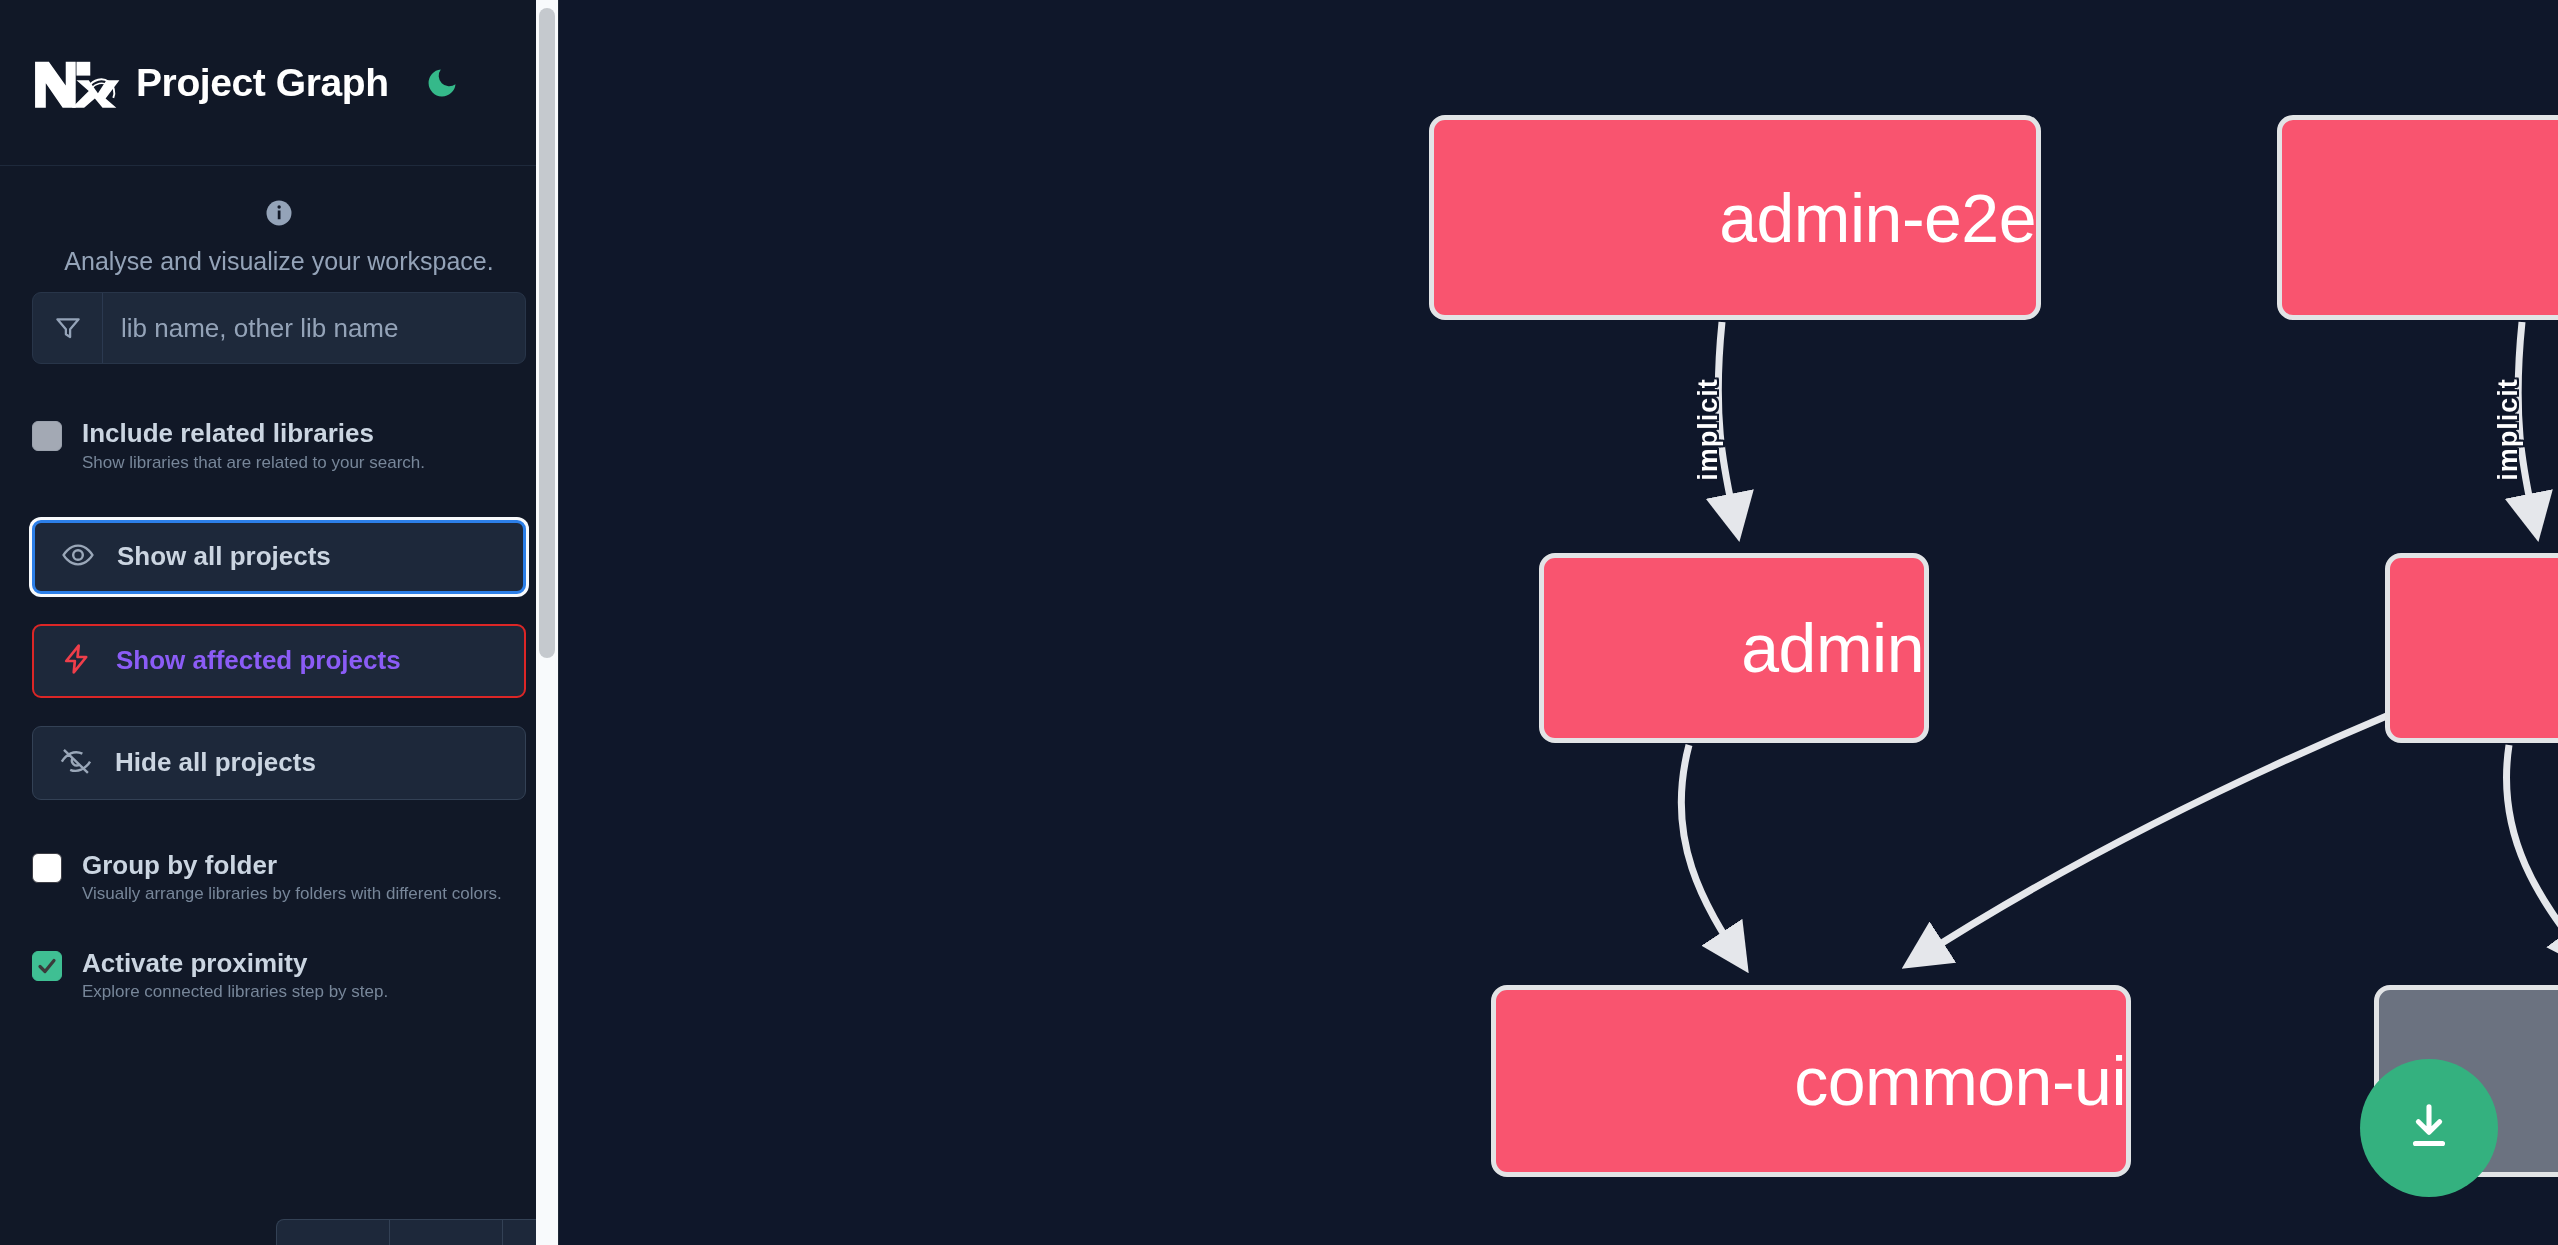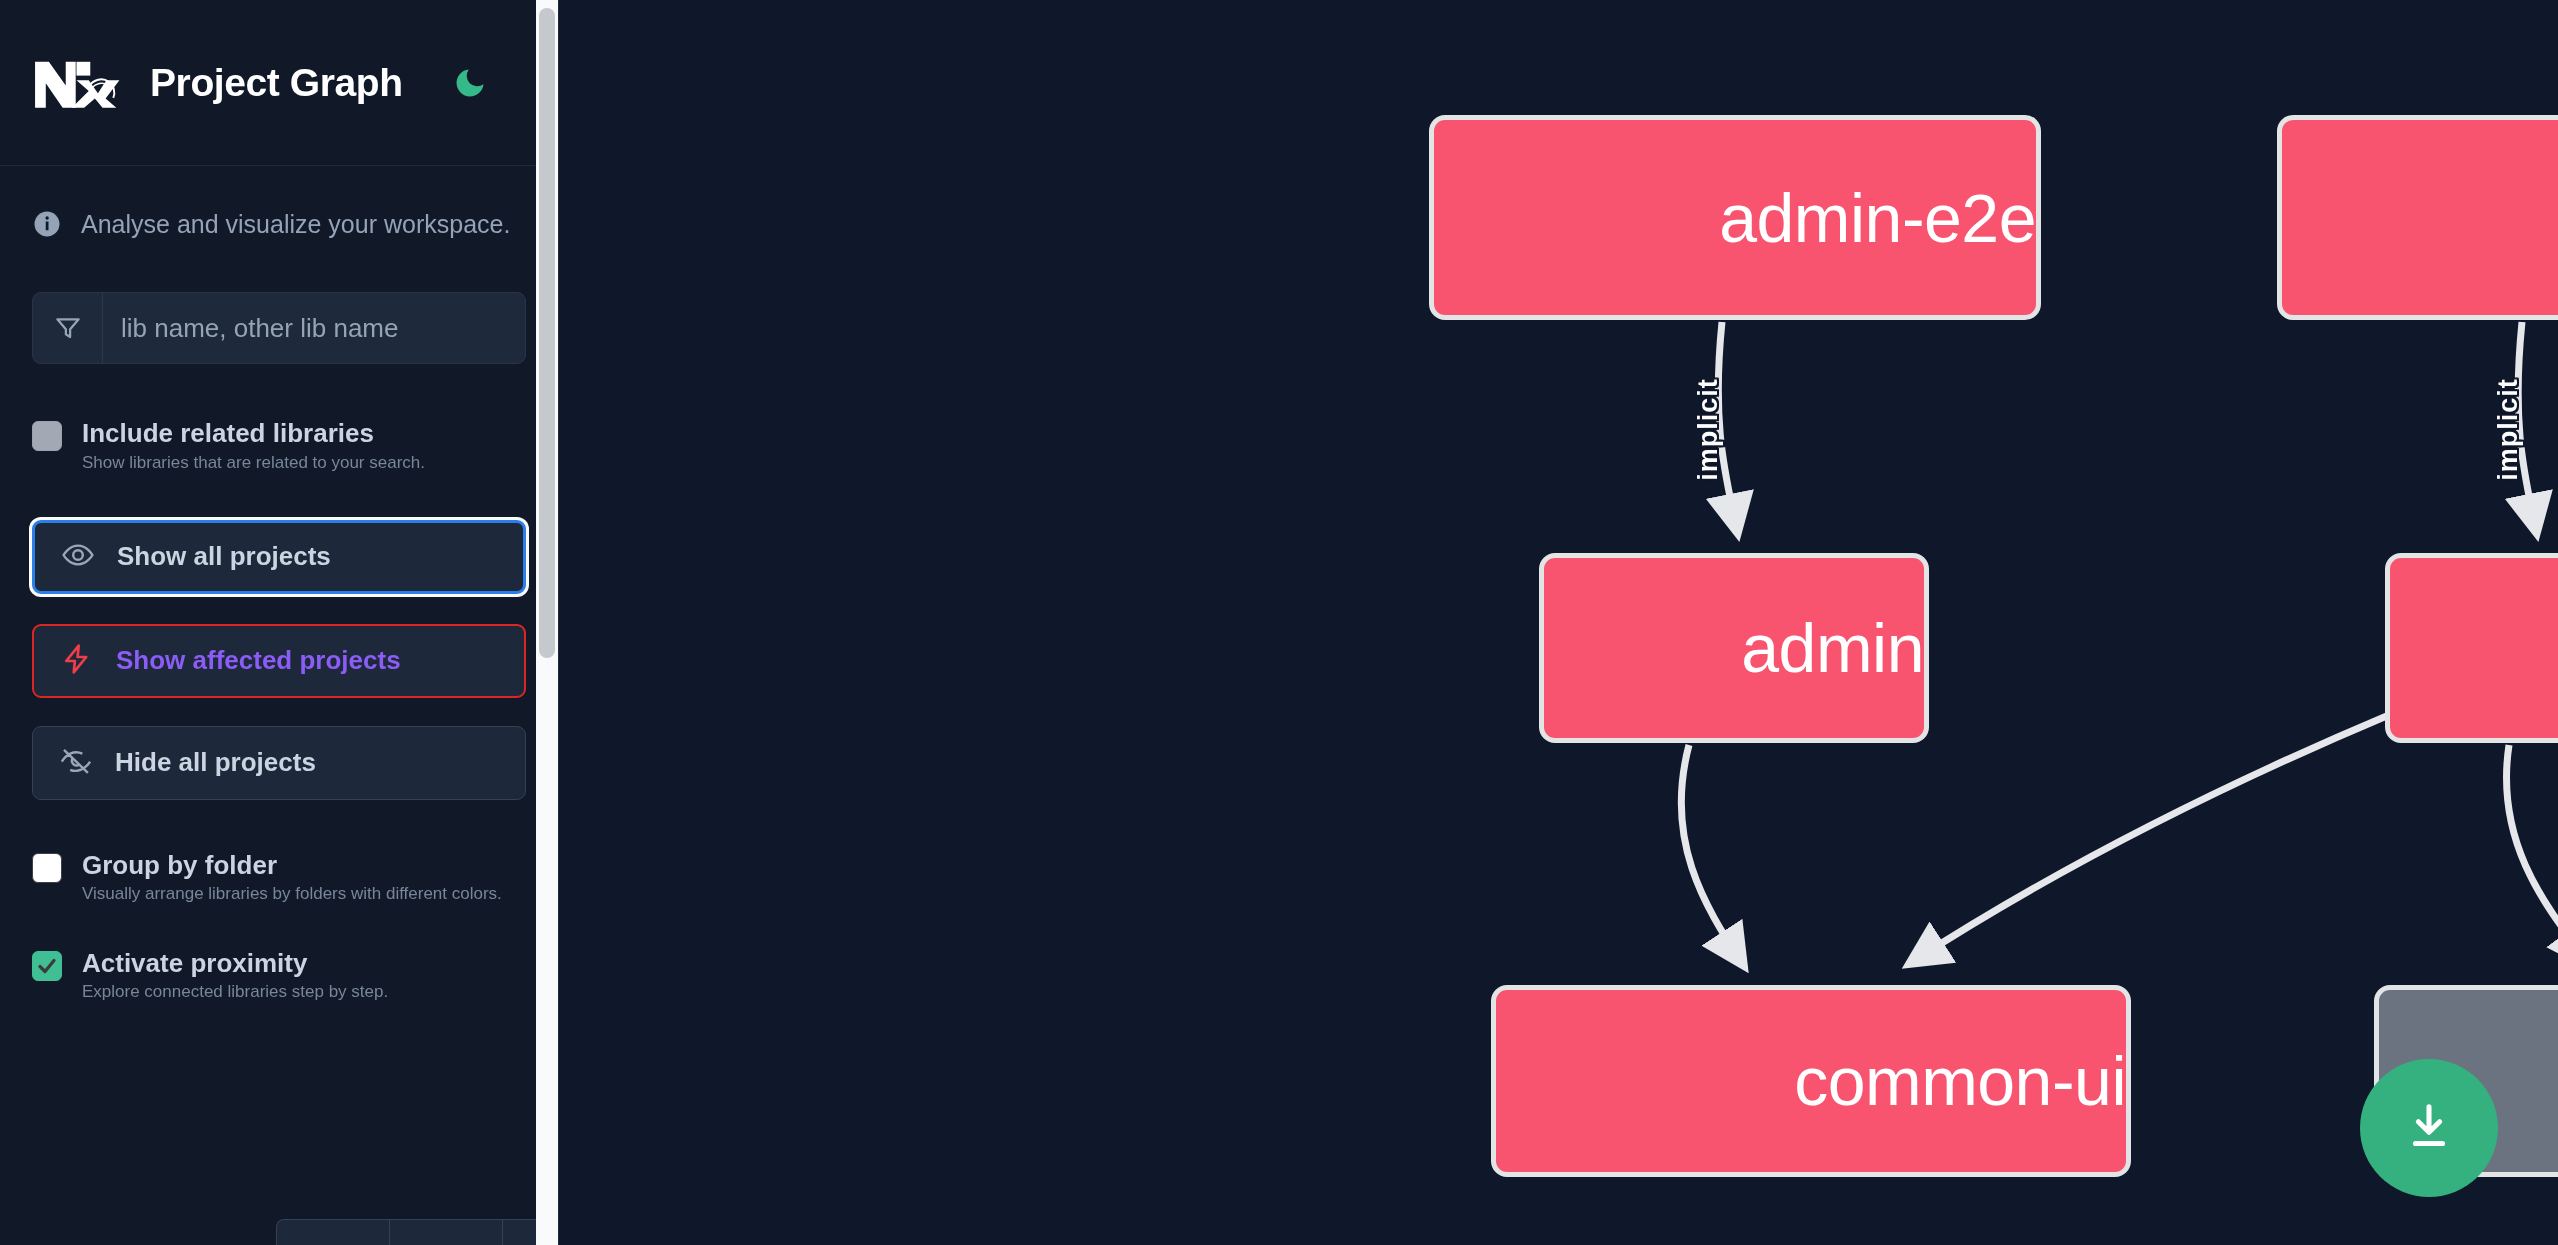--- a/index.html
+++ b/index.html
@@ -30,21 +30,21 @@
     flex: 0 0 559px;
     overflow: hidden;
   }
 
   .sidebar-header {
     height: 166px;
     display: flex;
     align-items: center;
     padding: 0 32px;
     border-bottom: 1px solid #1E293B;
-    gap: 26px;
+    gap: 12px;
   }
 
   .nx-logo {
     width: 92px;
     height: 57px;
     flex: 0 0 92px;
   }
 
   .app-title {
     font-size: 39px;
@@ -63,20 +63,21 @@
     justify-content: center;
     cursor: pointer;
   }
 
   .info-row {
     display: flex;
     align-items: center;
     gap: 19px;
     padding: 32px 32px 0 32px;
     height: 84px;
+    flex-direction: column;
   }
 
   .info-icon {
     width: 30px;
     height: 30px;
     flex: 0 0 30px;
   }
 
   .info-text {
     font-size: 25px;

